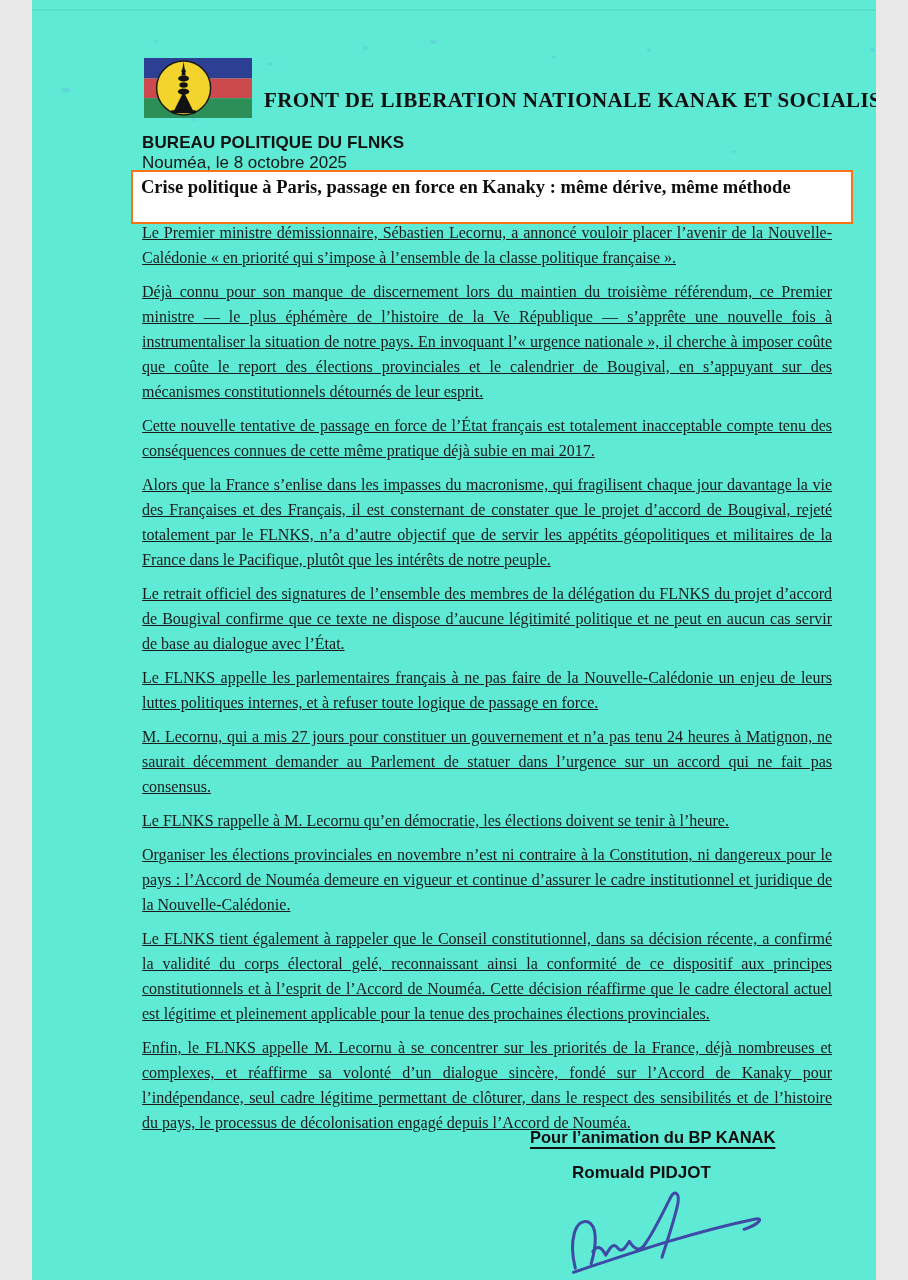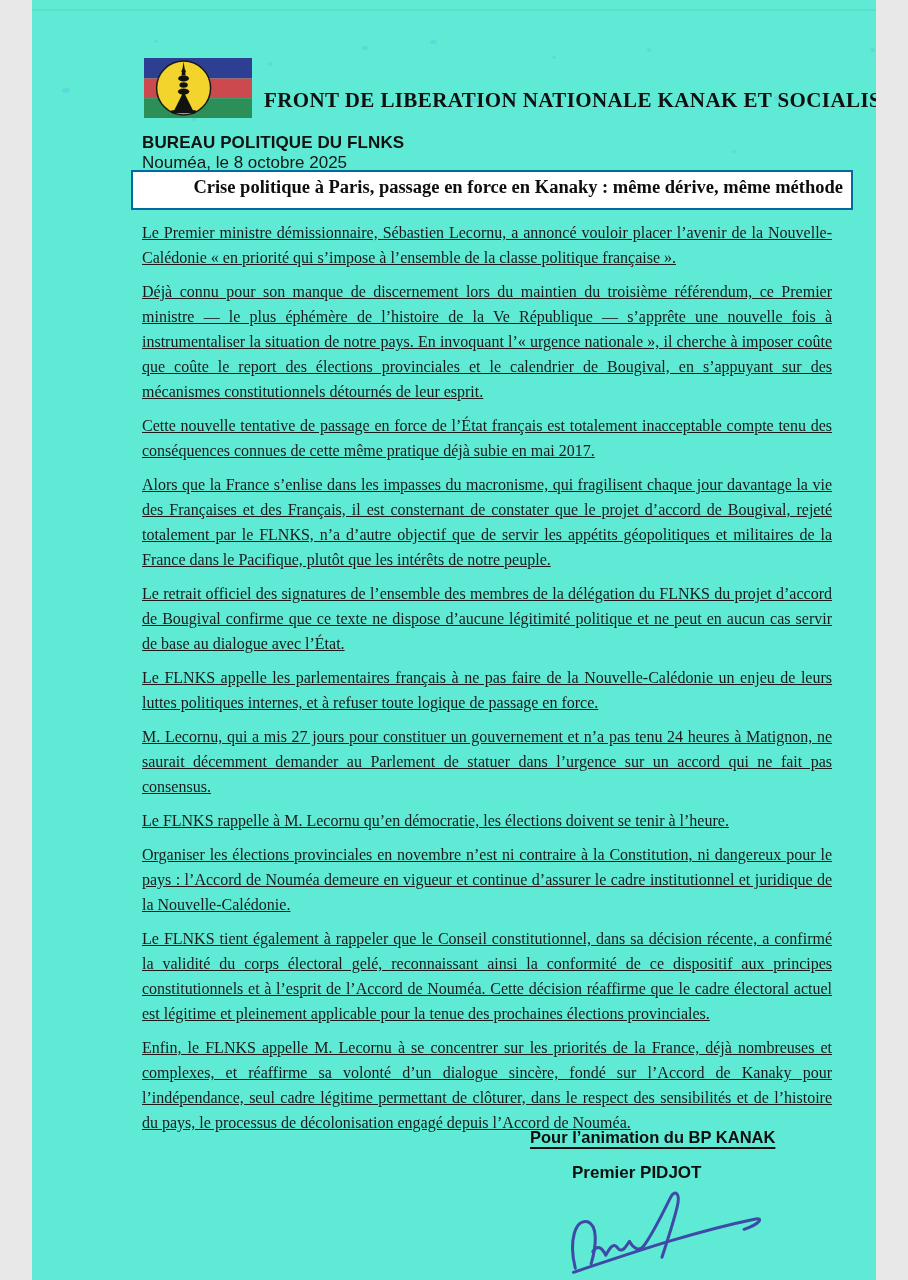--- a/index.html
+++ b/index.html
@@ -40,23 +40,23 @@
   .meta-row {
     position: absolute; left: 110px; top: 133px; width: 690px;
     display: flex; justify-content: space-between; align-items: baseline;
     font-family: "Liberation Sans", sans-serif;
     flex-direction: column;
   }
   .bureau { font-weight: bold; font-size: 17px; color: #111; letter-spacing: 0.1px; }
   .dateline { font-size: 17px; color: #161616; }
   .title-box {
     position: absolute; left: 99px; top: 170px; width: 722px;
-    border: 2px solid #0369a1;
-    padding: 5px 8px 10px 8px;
-    text-align: right;
+    border: 2px solid #f97316;
+    padding: 5px 8px 24px 8px;
+    text-align: left;
     background: #fff;
   }
   .title-box .title {
     font-family: "Liberation Serif", serif;
     font-weight: bold; font-size: 18.5px; color: #0e0e0e;
   }
   .body-text {
     position: absolute; left: 110px; top: 220px; width: 690px;
     text-align: justify;
     font-size: 16px;
@@ -149,21 +149,21 @@
     <p>Le FLNKS appelle les parlementaires français à ne pas faire de la Nouvelle-Calédonie un enjeu de leurs luttes politiques internes, et à refuser toute logique de passage en force.</p>
     <p>M. Lecornu, qui a mis 27 jours pour constituer un gouvernement et n’a pas tenu 24 heures à Matignon, ne saurait décemment demander au Parlement de statuer dans l’urgence sur un accord qui ne fait pas consensus.</p>
     <p>Le FLNKS rappelle à M. Lecornu qu’en démocratie, les élections doivent se tenir à l’heure.</p>
     <p>Organiser les élections provinciales en novembre n’est ni contraire à la Constitution, ni dangereux pour le pays : l’Accord de Nouméa demeure en vigueur et continue d’assurer le cadre institutionnel et juridique de la Nouvelle-Calédonie.</p>
     <p>Le FLNKS tient également à rappeler que le Conseil constitutionnel, dans sa décision récente, a confirmé la validité du corps électoral gelé, reconnaissant ainsi la conformité de ce dispositif aux principes constitutionnels et à l’esprit de l’Accord de Nouméa. Cette décision réaffirme que le cadre électoral actuel est légitime et pleinement applicable pour la tenue des prochaines élections provinciales.</p>
     <p>Enfin, le FLNKS appelle M. Lecornu à se concentrer sur les priorités de la France, déjà nombreuses et complexes, et réaffirme sa volonté d’un dialogue sincère, fondé sur l’Accord de Kanaky pour l’indépendance, seul cadre légitime permettant de clôturer, dans le respect des sensibilités et de l’histoire du pays, le processus de décolonisation engagé depuis l’Accord de Nouméa.</p>
   </div>
 
   <div class="sig-block">
     <div class="sig-role">Pour l’animation du BP KANAK</div>
-    <div class="sig-name">Premier PIDJOT</div>
+    <div class="sig-name">Romuald PIDJOT</div>
     <svg class="sig-scrawl" width="215" height="88" viewBox="0 0 215 88" aria-hidden="true">
       <g fill="none" stroke="#3f49a6" stroke-width="3" stroke-linecap="round" stroke-linejoin="round">
         <path d="M14,80 C8,52 16,30 28,34 C38,38 36,58 30,76"></path>
         <path d="M32,64 C38,56 42,62 45,68 C49,61 53,55 57,61 C61,67 65,61 69,55 C73,63 79,66 84,59 C94,46 102,30 112,12 C116,5 122,8 118,22 C113,40 106,58 101,72"></path>
         <path d="M12,84 C60,70 130,48 196,37 C203,36 201,42 184,47"></path>
       </g>
     </svg>
   </div>
 
 </div>

